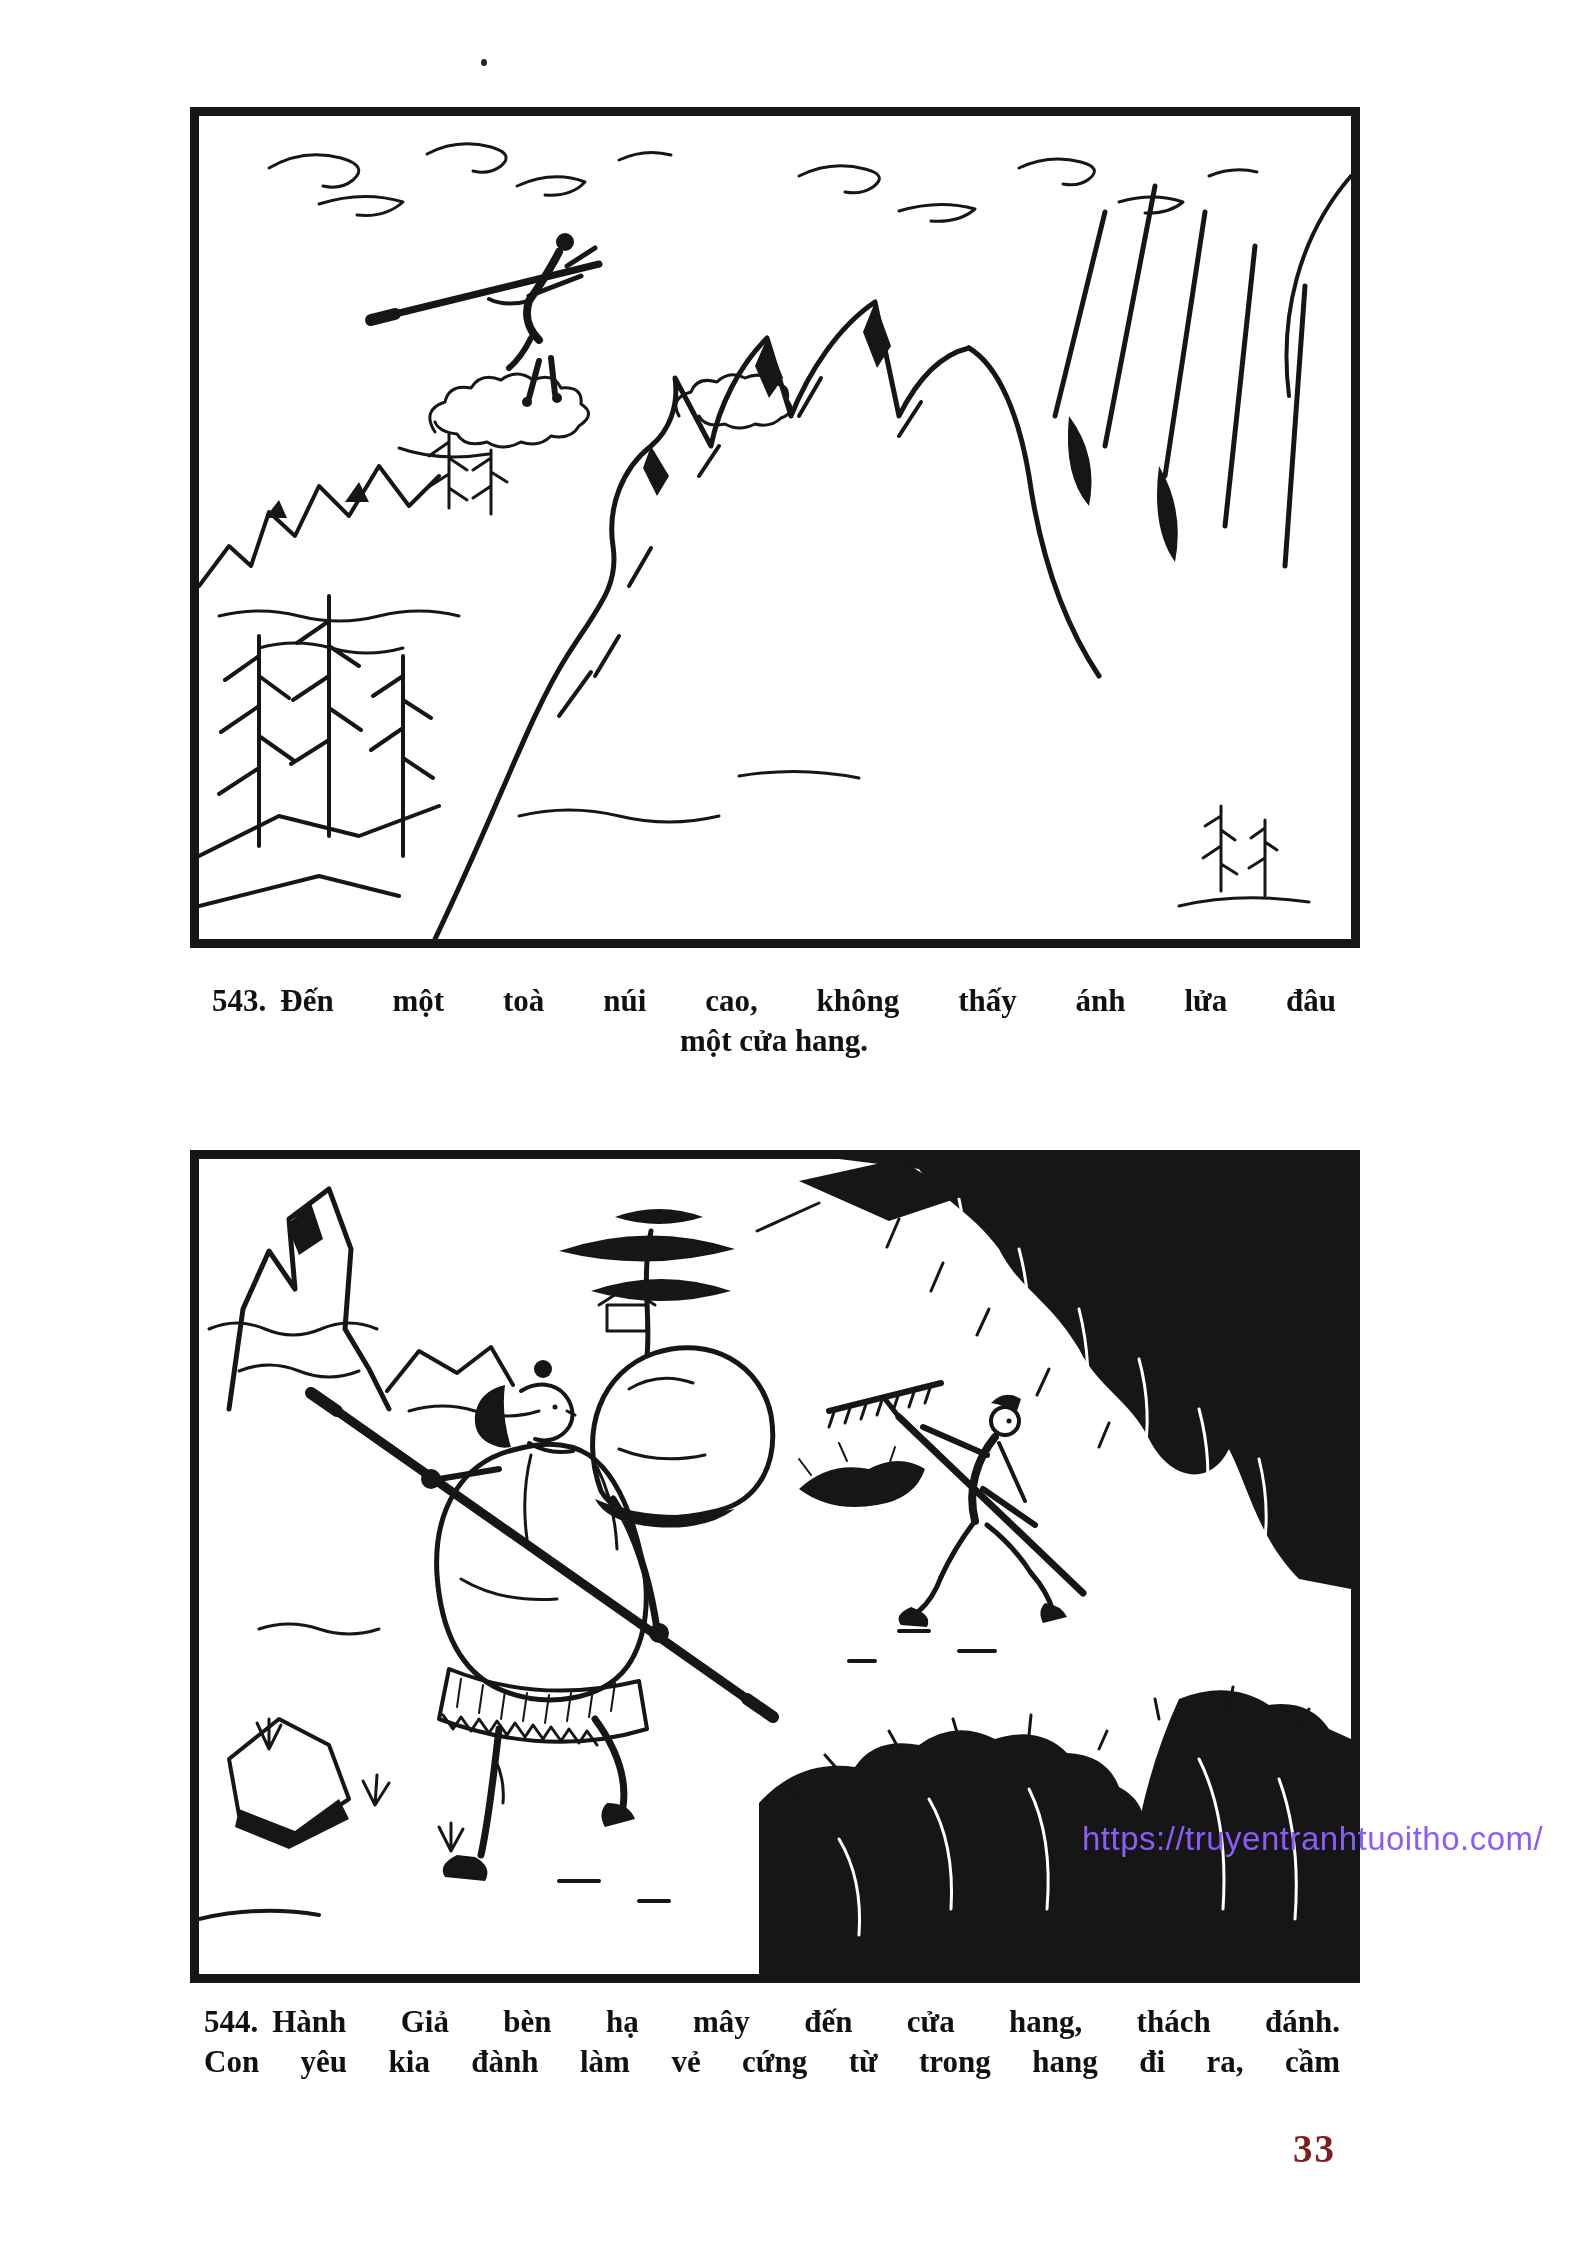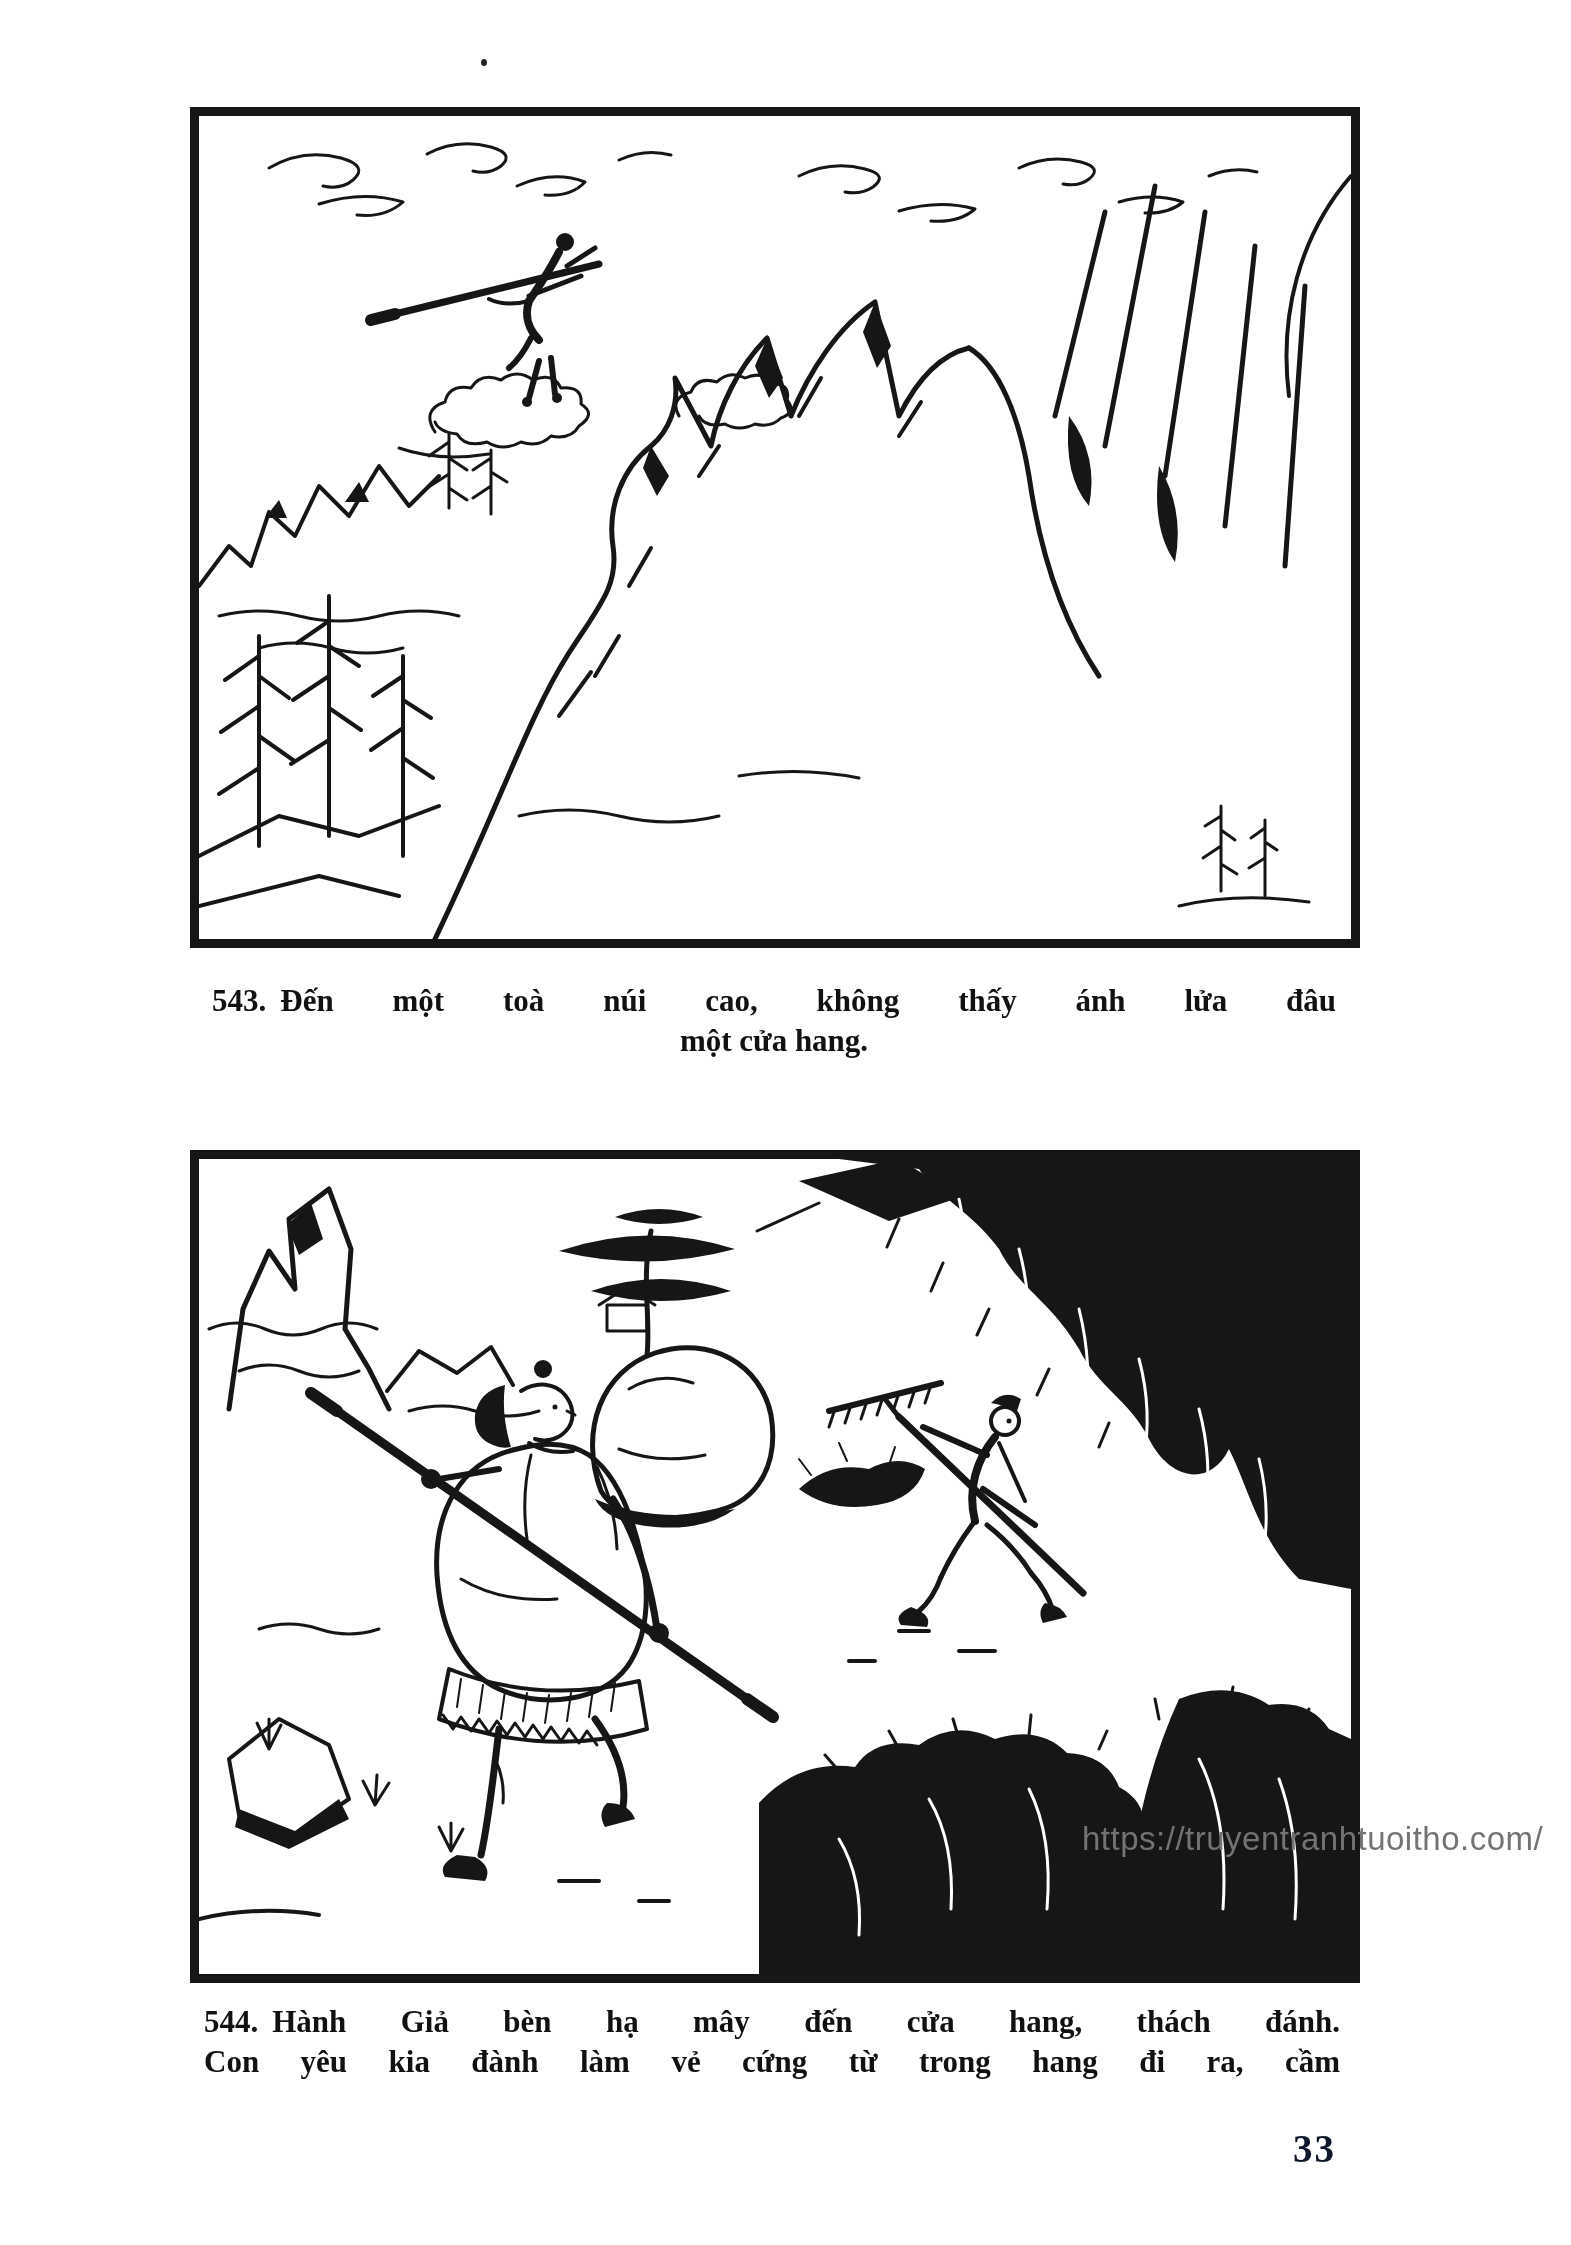--- a/index.html
+++ b/index.html
@@ -39,21 +39,21 @@
   .cap-it { font-style:italic; font-weight:700; }
 
   .watermark {
     position:absolute; left:1082px; top:1820px; z-index:6;
     font-family:"Liberation Sans", sans-serif; font-size:33px;
     color:rgba(55,55,55,0.82); white-space:nowrap; letter-spacing:0.5px;
   }
   .page-number {
     position:absolute; left:1293px; top:2126px;
     font-family:"Liberation Serif", serif; font-weight:700; font-size:39px;
-    color:#0f172a; letter-spacing:2px;
+    color:#7f1d1d; letter-spacing:2px;
   }
 </style>
 </head>
 <body>
 
 <div class="page">
 
   <div class="speck"></div>
 
   <section class="panel panel-1">
@@ -260,21 +260,21 @@
         <path class="inkf" d="M40,650 L96,672 L140,640 L150,660 L90,690 L36,668 Z"></path>
         <path class="ink w3" d="M70,590 l-12,-26 M70,590 l0,-30 M70,590 l12,-24"></path>
         <path class="ink w3" d="M176,646 l-12,-24 M176,646 l2,-30 M176,646 l14,-22"></path>
         <path class="ink w3" d="M252,692 l-12,-24 M252,692 l0,-28 M252,692 l12,-22"></path>
         <path class="ink w4" d="M0,760 q60,-14 120,-4"></path>
         <path class="ink w4" d="M360,722 h40 M440,742 h30"></path>
       </g>
     </svg>
   </section>
 
-  <div class="watermark" style="color: #737373;">https://truyentranhtuoitho.com/</div>
+  <div class="watermark" style="color: #8b5cf6;">https://truyentranhtuoitho.com/</div>
 
   <p class="caption caption-544">
     <span class="cap-line jst"><span class="cap-num">544.</span><span>Hành Giả bèn hạ mây đến cửa hang, thách đánh.</span></span>
     <span class="cap-line jst">Con yêu kia đành làm vẻ cứng từ trong hang đi ra, cầm</span>
   </p>
 
   <div class="page-number">33</div>
 
 </div>
 

